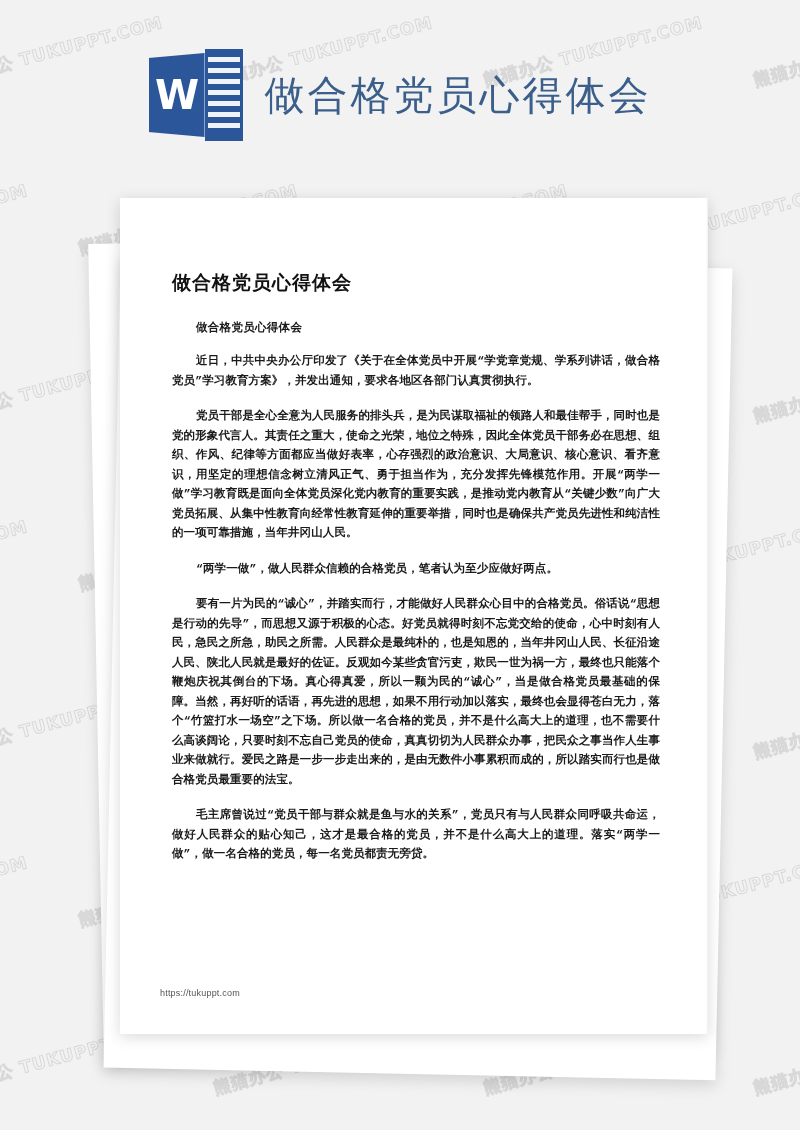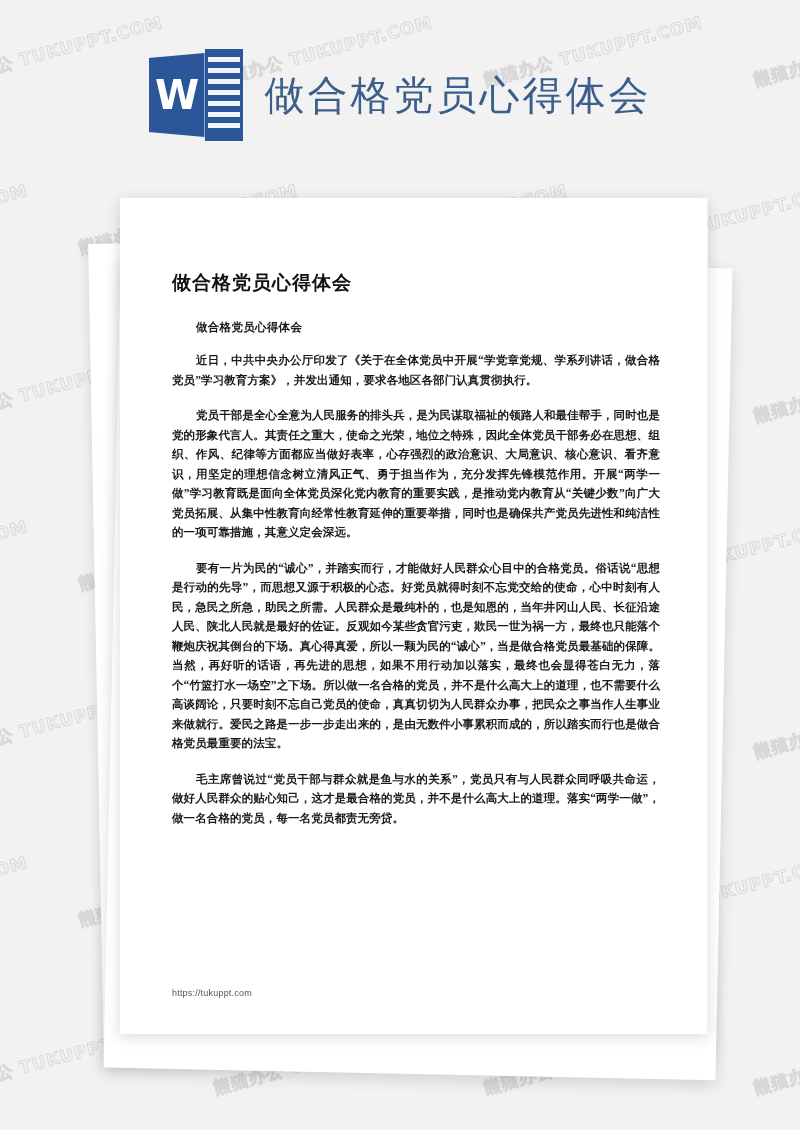--- a/index.html
+++ b/index.html
@@ -174,25 +174,25 @@
   .doc-para {
     font-size: 11.5px;
     line-height: 19.5px;
     text-align: justify;
     text-justify: inter-ideograph;
     text-indent: 24px;
     margin: 16px 0 12px 0;
     color: #1a1a1a;
     font-weight: bold;
     letter-spacing: 0.1px;
-    font-family: Liberation Serif, serif;
+    font-family: Liberation Mono, monospace;
   }
   #doc-footer-url {
     position: absolute;
-    left: 52px;
+    left: 40px;
     bottom: 36px;
     font-family: "Liberation Sans", sans-serif;
     font-size: 9px;
     color: #555;
     letter-spacing: 0.2px;
   }
 
   
   #sheet-front::after {
     content: "";
@@ -258,19 +258,20 @@
   </div>
   <div id="doc-header-title">做合格党员心得体会</div>
 </div>
 
 <div id="doc-content">
   <div id="doc-inner">
     <h1 id="doc-title">做合格党员心得体会</h1>
     <p id="doc-subtitle">做合格党员心得体会</p>
     <div id="doc-paragraphs">
         <p class="doc-para">近日，中共中央办公厅印发了《关于在全体党员中开展“学党章党规、学系列讲话，做合格党员”学习教育方案》，并发出通知，要求各地区各部门认真贯彻执行。</p>
-        <p class="doc-para">党员干部是全心全意为人民服务的排头兵，是为民谋取福祉的领路人和最佳帮手，同时也是党的形象代言人。其责任之重大，使命之光荣，地位之特殊，因此全体党员干部务必在思想、组织、作风、纪律等方面都应当做好表率，心存强烈的政治意识、大局意识、核心意识、看齐意识，用坚定的理想信念树立清风正气、勇于担当作为，充分发挥先锋模范作用。开展“两学一做”学习教育既是面向全体党员深化党内教育的重要实践，是推动党内教育从“关键少数”向广大党员拓展、从集中性教育向经常性教育延伸的重要举措，同时也是确保共产党员先进性和纯洁性的一项可靠措施，其意义定会深远。</p>
+        <p class="doc-para">党员干部是全心全意为人民服务的排头兵，是为民谋取福祉的领路人和最佳帮手，同时也是党的形象代言人。其责任之重大，使命之光荣，地位之特殊，因此全体党员干部务必在思想、组织、作风、纪律等方面都应当做好表率，心存强烈的政治意识、大局意识、核心意识、看齐意识，用坚定的理想信念树立清风正气、勇于担当作为，充分发挥先锋模范作用。开展“两学一做”学习教育既是面向全体党员深化党内教育的重要实践，是推动党内教育从“关键少数”向广大党员拓展、从集中性教育向经常性教育延伸的重要举措，同时也是确保共产党员先进性和纯洁性的一项可靠措施，当年井冈山人民。</p>
+        <p class="doc-para">“两学一做”，做人民群众信赖的合格党员，笔者认为至少应做好两点。</p>
         <p class="doc-para">要有一片为民的“诚心”，并踏实而行，才能做好人民群众心目中的合格党员。俗话说“思想是行动的先导”，而思想又源于积极的心态。好党员就得时刻不忘党交给的使命，心中时刻有人民，急民之所急，助民之所需。人民群众是最纯朴的，也是知恩的，当年井冈山人民、长征沿途人民、陕北人民就是最好的佐证。反观如今某些贪官污吏，欺民一世为祸一方，最终也只能落个鞭炮庆祝其倒台的下场。真心得真爱，所以一颗为民的“诚心”，当是做合格党员最基础的保障。当然，再好听的话语，再先进的思想，如果不用行动加以落实，最终也会显得苍白无力，落个“竹篮打水一场空”之下场。所以做一名合格的党员，并不是什么高大上的道理，也不需要什么高谈阔论，只要时刻不忘自己党员的使命，真真切切为人民群众办事，把民众之事当作人生事业来做就行。爱民之路是一步一步走出来的，是由无数件小事累积而成的，所以踏实而行也是做合格党员最重要的法宝。</p>
         <p class="doc-para">毛主席曾说过“党员干部与群众就是鱼与水的关系”，党员只有与人民群众同呼吸共命运，做好人民群众的贴心知己，这才是最合格的党员，并不是什么高大上的道理。落实“两学一做”，做一名合格的党员，每一名党员都责无旁贷。</p>
       </div>
   </div>
   <div id="doc-footer-url">https://tukuppt.com</div>
 </div>
 
 </body></html>

